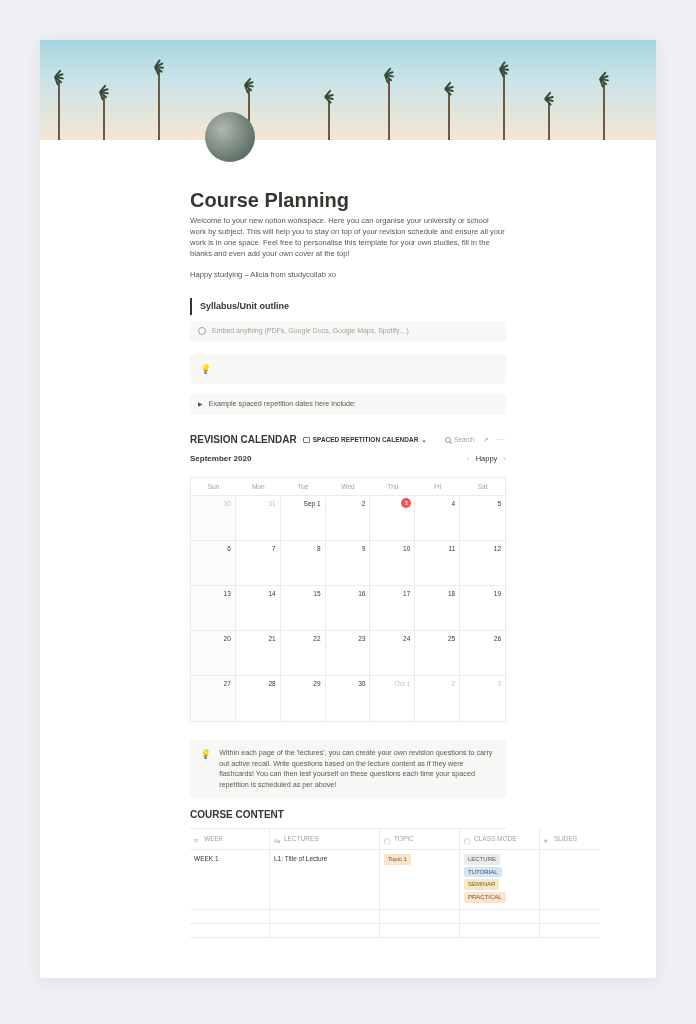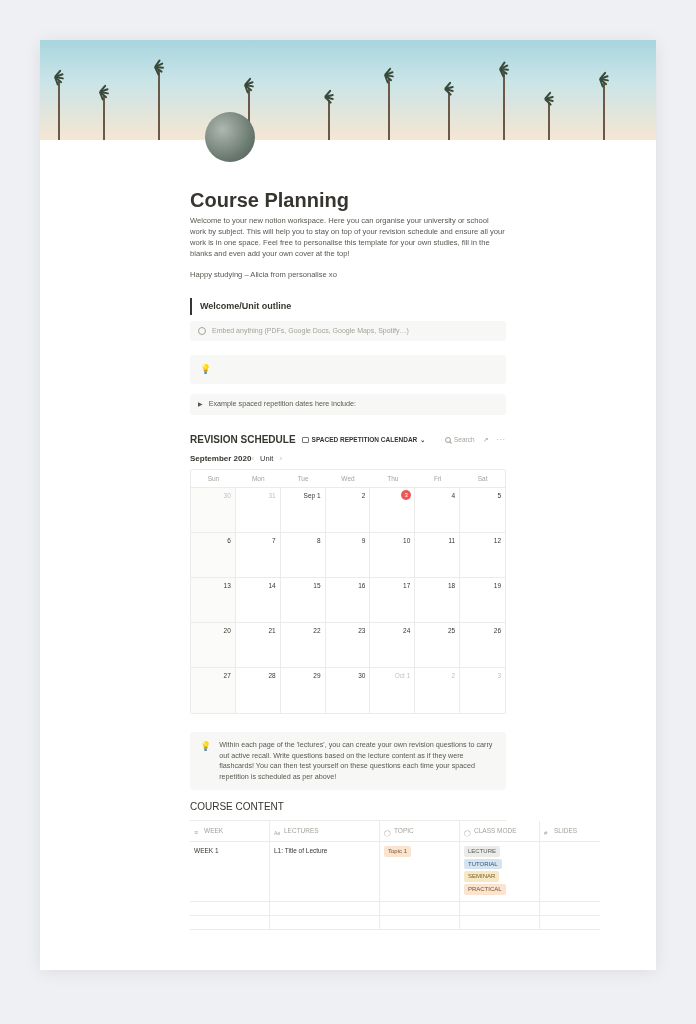--- a/index.html
+++ b/index.html
@@ -107,21 +107,21 @@
     display:inline-block; width:7px; height:6px; border:1px solid #777; border-radius:1px;
     position:relative;
   }
   .db-actions { display:flex; align-items:center; gap:8px; font-size:6.5px; color:#a5a29a;}
   .db-actions .search { display:flex; gap:3px; align-items:center;}
   .mag {
     width:6px; height:6px; border:1px solid #a5a29a; border-radius:50%; position:relative;
   }
   .mag::after{content:""; position:absolute;width:3px;height:1px;background:#a5a29a;right:-2px;bottom:-1px;transform:rotate(45deg);}
   .dots { letter-spacing:1px;}
-  .cal-top { display:flex; justify-content:flex-start; align-items:center; font-size:8px; margin-bottom:4px;}
+  .cal-top { display:flex; justify-content:space-between; align-items:center; font-size:8px; margin-bottom:12px;}
   .cal-month { font-weight:700; }
   .nav { display:flex; gap:6px; align-items:center; color:#a5a29a; font-size:7.5px;}
   .nav .today { color:#37352f;}
   .chev { font-size:8px; color:#c3c1bb;}
   .calendar {
     border: 1px solid #ebebea;
     border-radius: 2px;
     margin-bottom: 18px;
   }
   .cal-head, .cal-row {
@@ -142,21 +142,21 @@
   .cal-row .cell:last-child{border-right:none;}
   .cal-row:last-child .cell{border-bottom:none;}
   .cell .num { position:absolute; top:3px; right:4px; }
   .cell.other .num { color:#c3c1bb;}
   .cell.shade { background:#fbfbfa;}
   .cell.today .num {
     color:#fff; background:#eb5757; width:10px; height:10px; border-radius:50%;
     display:flex; align-items:center; justify-content:center; font-size:6px;
     top:2px; right:3px;
   }
-  .course-title { font-weight:400; font-size:10px; margin-bottom:6px; margin-top:4px;}
+  .course-title { font-weight:700; font-size:10px; margin-bottom:6px; margin-top:4px;}
   .table {
     width:100%;
     border-top:1px solid #ebebea;
     font-size:7px;
   }
   .thead, .trow {
     display:grid;
     grid-template-columns: 80px 110px 80px 80px 60px;
   }
   .thead .th {
@@ -298,61 +298,61 @@
           <span style="transform:rotate(40deg)"></span>
           <span style="transform:rotate(70deg)"></span>
         </div>
       </div>
     <div class="avatar"></div>
   </div>
 
   <div class="content">
     <h1>Course Planning</h1>
     <p class="intro">Welcome to your new notion workspace. Here you can organise your university or school work by subject. This will help you to stay on top of your revision schedule and ensure all your work is in one space. Feel free to personalise this template for your own studies, fill in the blanks and even add your own cover at the top!</p>
-    <p class="happy">Happy studying – Alicia from personalise xo</p>
-
-    <div class="section-bar">Welcome/Unit outline</div>
+    <p class="happy">Happy studying – Alicia from studycollab xo</p>
+
+    <div class="section-bar">Syllabus/Unit outline</div>
 
     <div class="embed-box">
       <span class="ico"></span>
       <span>Embed anything (PDFs, Google Docs, Google Maps, Spotify…)</span>
     </div>
 
     <div class="callout">
       <span class="bulb">💡</span>
     </div>
 
     <div class="toggle">
       <span class="tri">▶</span>
       <span>Example spaced repetition dates here include:</span>
     </div>
 
     <div class="db-header">
-      <span class="db-title">REVISION SCHEDULE</span>
+      <span class="db-title">REVISION CALENDAR</span>
       <span class="view-pill">
         <span class="cal-ico"></span>
         <span>SPACED REPETITION CALENDAR</span>
         <span style="font-size:6px">⌄</span>
       </span>
       <span style="flex:1"></span>
       <span class="db-actions">
         <span class="search">
           <span class="mag"></span>
           <span>Search</span>
         </span>
         <span class="dbl-arrow"></span>
         <span class="dots">···</span>
       </span>
     </div>
 
     <div class="cal-top">
       <span class="cal-month">September 2020</span>
       <span class="nav">
         <span class="chev">‹</span>
-        <span class="today">Unit</span>
+        <span class="today">Happy</span>
         <span class="chev">›</span>
       </span>
     </div>
 
     <div class="calendar">
       <div class="cal-head" id="cal-head">
           <div class="dc">Sun</div>
           <div class="dc">Mon</div>
           <div class="dc">Tue</div>
           <div class="dc">Wed</div>

